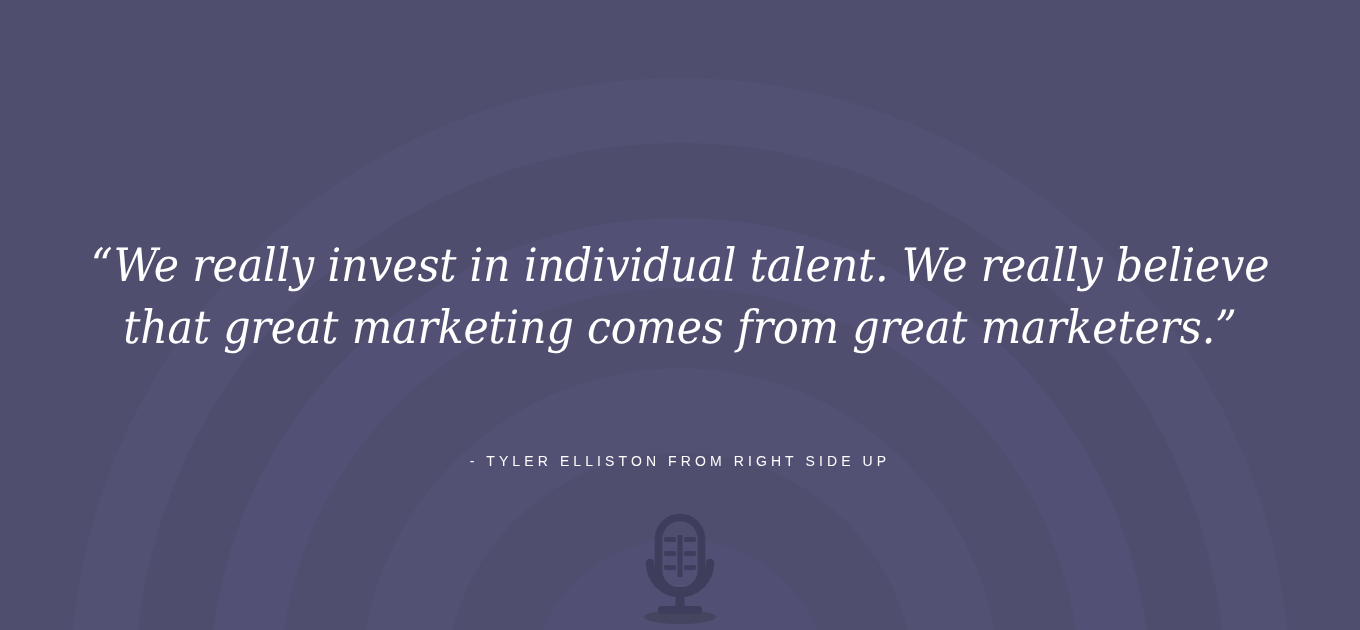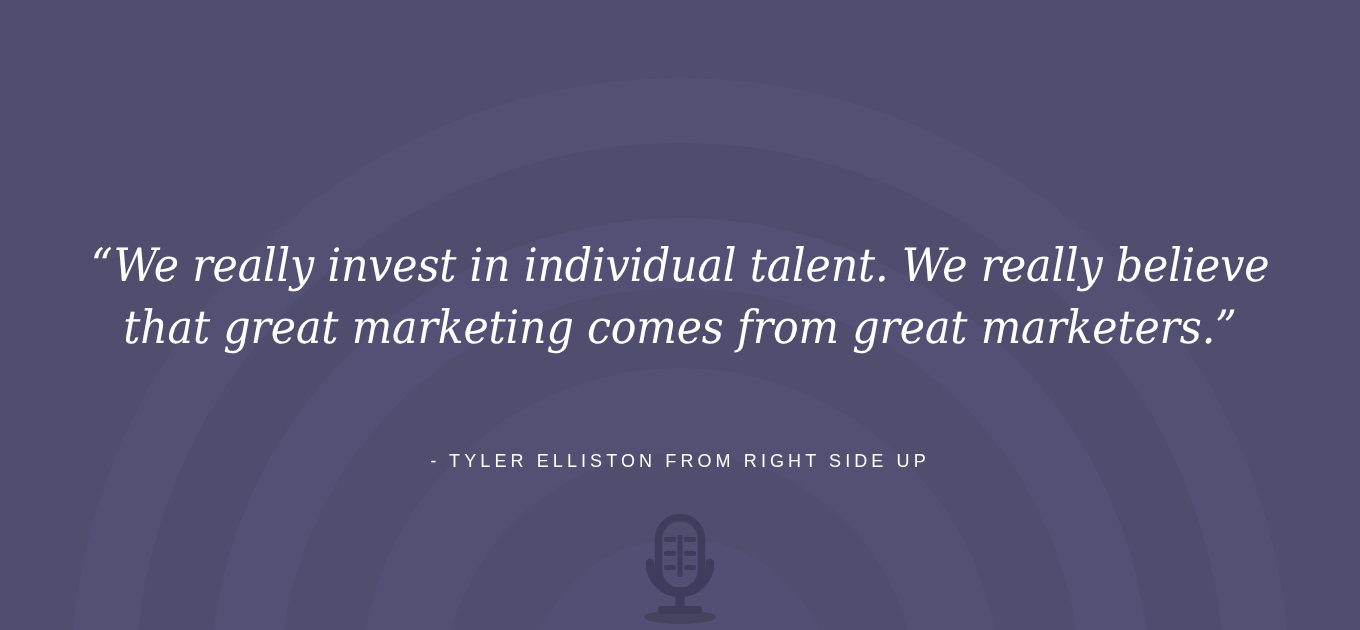--- a/index.html
+++ b/index.html
@@ -68,21 +68,21 @@
 
   .attribution {
     position: absolute;
     top: 401px;
     left: 0;
     right: 0;
     text-align: center;
     color: #ffffff;
     font-family: "Liberation Sans", sans-serif;
     font-weight: 500;
-    font-size: 18px;
+    font-size: 14px;
     letter-spacing: 4.1px;
     line-height: 24px;
     text-transform: uppercase;
     white-space: nowrap;
   }
 
   .mic-wrap {
     position: absolute;
     top: 455px;
     left: 50%;

